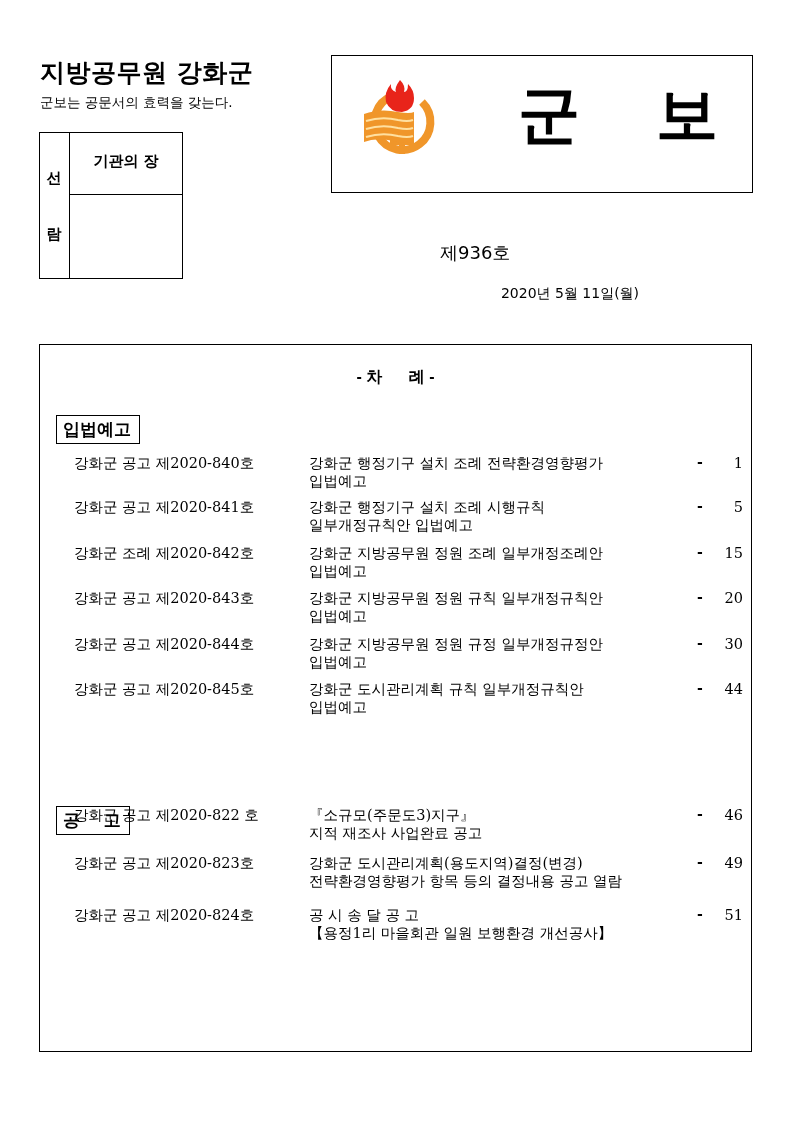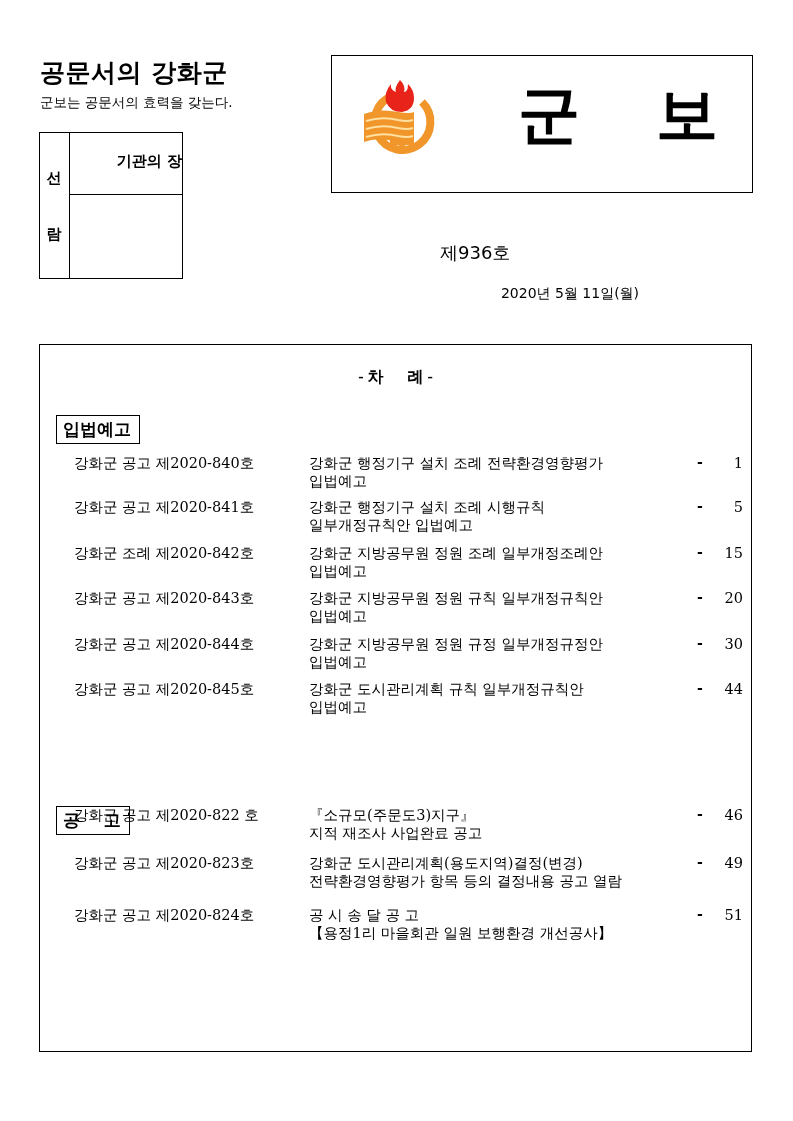--- a/index.html
+++ b/index.html
@@ -5,45 +5,45 @@
   html, body { margin:0; padding:0; background:#ffffff; }
   body { width:793px; height:1121px; position:relative; overflow:hidden; color:#000; font-family:"DejaVu Serif", serif; }
   .abs { position:absolute; }
 
   .org-title { left:40px; top:56px; font-family:"DejaVu Sans", sans-serif; font-weight:bold; font-size:25px; letter-spacing:0.5px; white-space:nowrap; }
   .org-sub { left:40px; top:94px; font-family:"DejaVu Sans", sans-serif; font-weight:normal; font-size:13.5px; white-space:nowrap; }
 
   .circ-box { left:39px; top:132px; width:144px; height:147px; border:1.5px solid #000; box-sizing:border-box; }
   .circ-left { position:absolute; left:0; top:0; width:30px; height:100%; border-right:1.5px solid #000; box-sizing:border-box; }
   .circ-char { position:absolute; left:0; width:28px; text-align:center; font-family:"DejaVu Sans", sans-serif; font-weight:bold; font-size:15px; }
-  .circ-head { position:absolute; left:30px; top:0; right:0; height:62px; border-bottom:1.5px solid #000; box-sizing:border-box; text-align:right; font-family:"DejaVu Sans", sans-serif; font-weight:bold; font-size:15px; line-height:56px; }
+  .circ-head { position:absolute; left:30px; top:0; right:0; height:62px; border-bottom:1.5px solid #000; box-sizing:border-box; text-align:center; font-family:"DejaVu Sans", sans-serif; font-weight:bold; font-size:15px; line-height:56px; }
 
   .mast { left:331px; top:55px; width:422px; height:138px; border:1.5px solid #000; box-sizing:border-box; }
   .mast-logo { position:absolute; left:26px; top:20px; width:82px; height:90px; }
   .mast-char { position:absolute; top:28px; font-family:"DejaVu Sans", sans-serif; font-weight:bold; font-size:62px; line-height:1; }
 
   .issue { left:440px; top:241px; width:260px; text-align:left; font-family:"DejaVu Sans", sans-serif; font-size:18px; white-space:nowrap; }
   .date { left:440px; top:285px; width:260px; text-align:center; font-family:"DejaVu Sans", sans-serif; font-size:14px; white-space:nowrap; }
 
   .toc { left:39px; top:344px; width:713px; height:708px; border:1.5px solid #000; box-sizing:border-box; }
-  .toc-title { position:absolute; top:22px; left:0; width:100%; text-align:center; font-family:Liberation Serif, serif; font-weight:bold; font-size:16px; white-space:pre; }
+  .toc-title { position:absolute; top:22px; left:0; width:100%; text-align:center; font-family:Liberation Sans, sans-serif; font-weight:bold; font-size:16px; white-space:pre; }
 
   .section-label { position:absolute; left:16px; border:1.5px solid #000; box-sizing:border-box; height:29px; font-family:"DejaVu Sans", sans-serif; font-weight:bold; font-size:17px; line-height:26px; padding:0 8px 0 6px; white-space:pre; }
 
   .entry { position:absolute; left:0; width:100%; font-size:14.5px; line-height:18px; }
   .e-no { position:absolute; left:34px; top:0; white-space:pre; }
   .e-t1 { position:absolute; left:269px; top:0; white-space:pre; }
   .e-t2 { position:absolute; left:269px; top:18px; white-space:pre; }
   .e-dash { position:absolute; left:657px; top:-1px; font-family:"DejaVu Sans", sans-serif; font-weight:bold; font-size:14px; }
   .e-page { position:absolute; right:8px; top:0; text-align:right; }
 </style>
 </head>
 <body>
 
-<div class="abs org-title">공문서의 강화군</div>
+<div class="abs org-title">지방공무원 강화군</div>
 <div class="abs org-sub">군보는 공문서의 효력을 갖는다.</div>
 
 <div class="abs circ-box">
   <div class="circ-left">
     <div class="circ-char" style="top:36px;">선</div>
     <div class="circ-char" style="top:92px;">람</div>
   </div>
   <div class="circ-head">기관의 장</div>
 </div>
 

